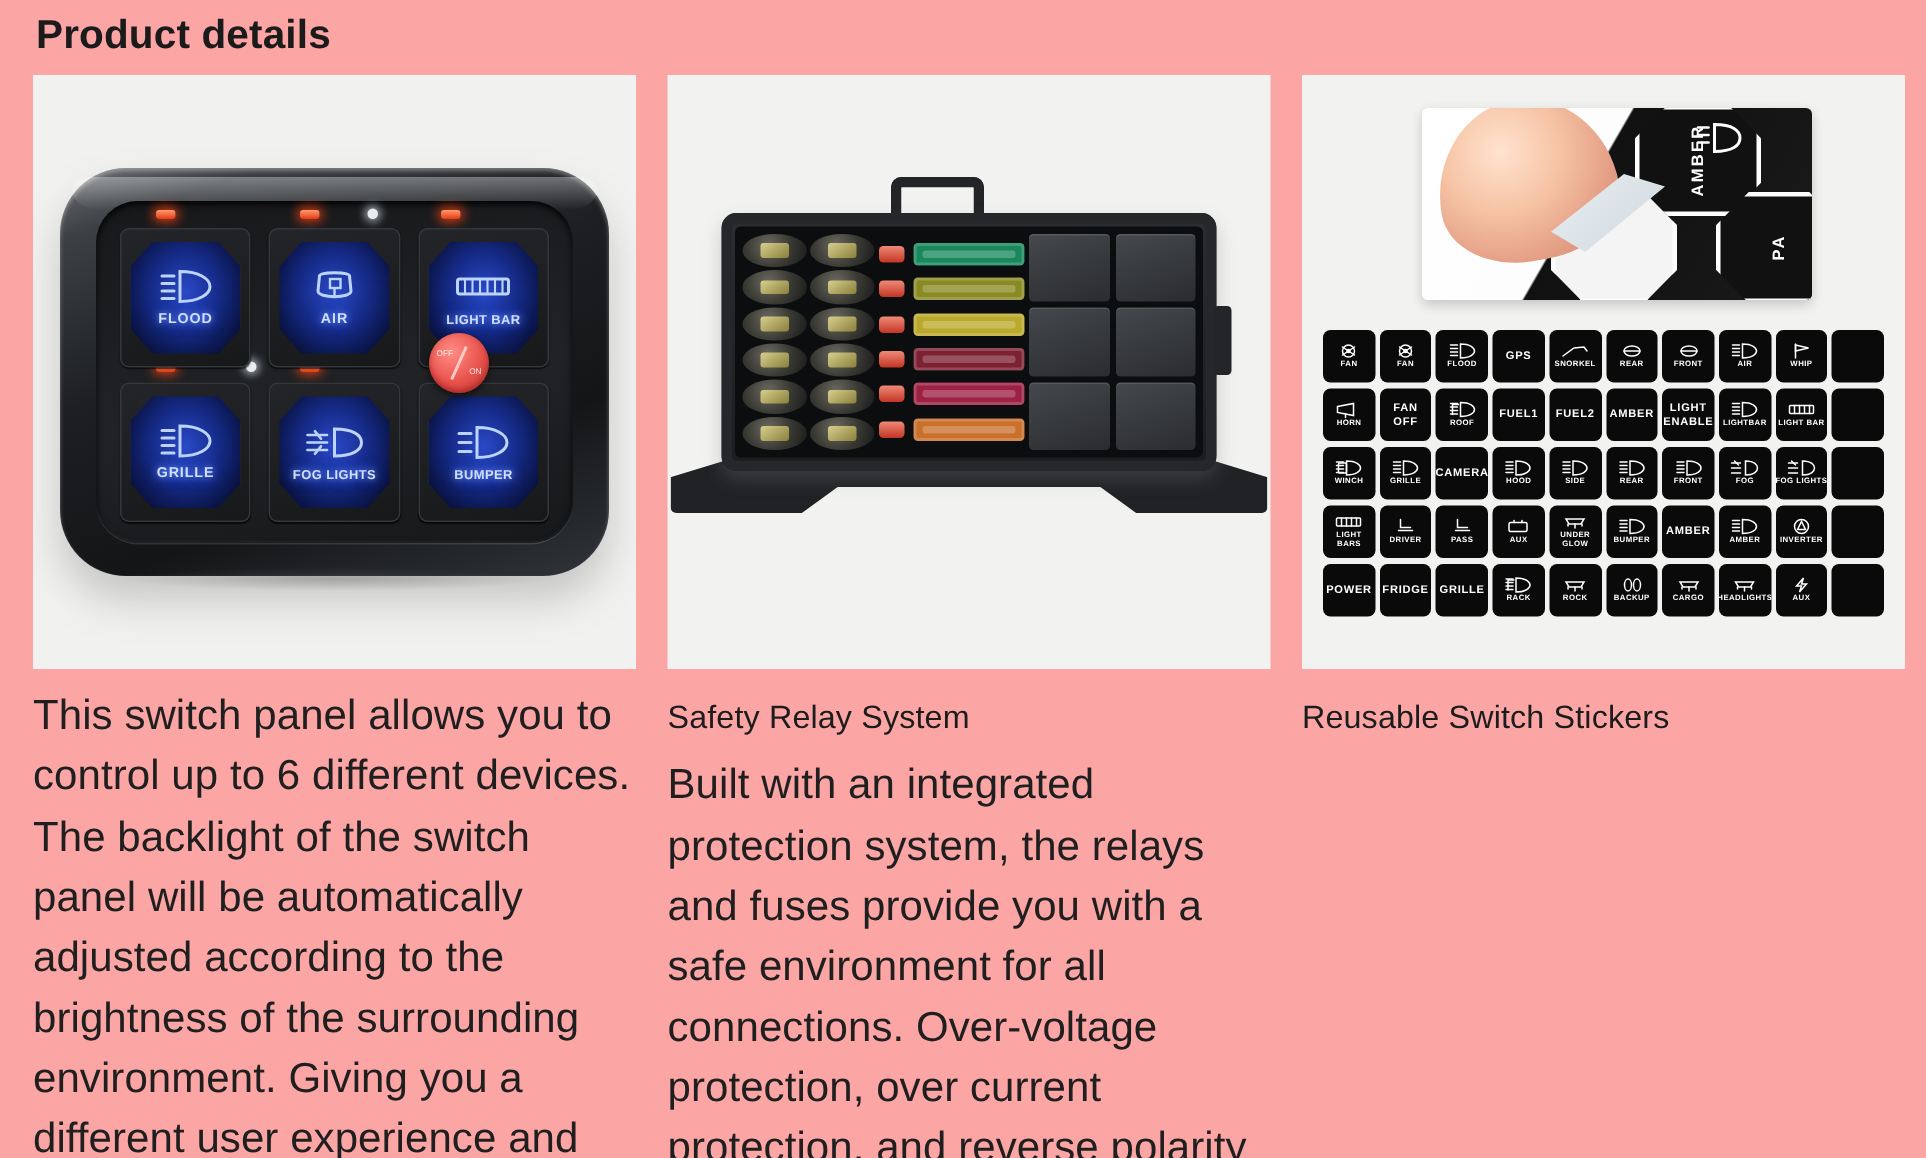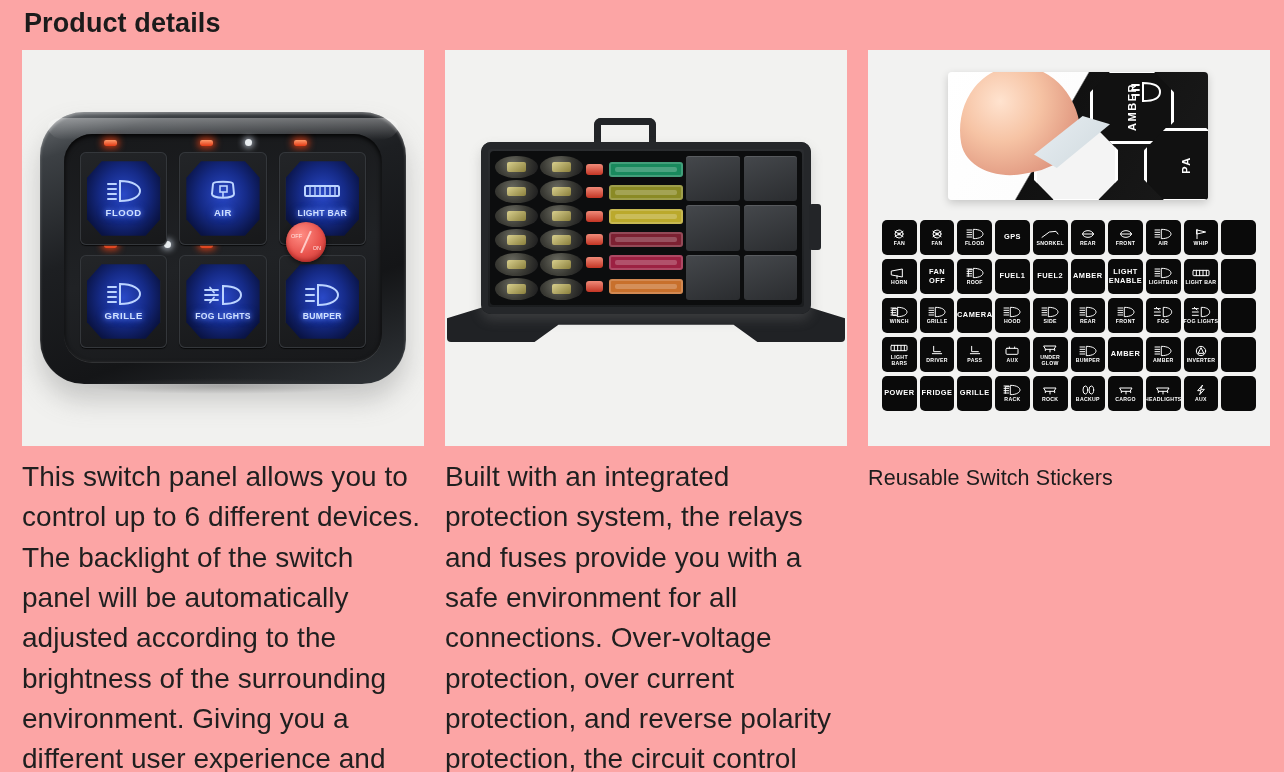--- a/index.html
+++ b/index.html
@@ -402,20 +402,21 @@
                 <div class="relaycell"></div>
                 <div class="relaycell"></div>
                 <div class="relaycell"></div>
               </div>
 
             </div>
           </div>
         </div>
       </div>
 
+      <div class="heading">Safety Relay System</div>
       <div class="body">Built with an integrated protection system, the relays and fuses provide you with a safe environment for all connections. Over-voltage protection, over current protection, and reverse polarity protection, the circuit control relay box ensures all connections work safely.</div>
     </div>
 
     <div class="col">
       <div class="media m3">
 
         <div class="photo">
           <div class="hex a">
             <svg class="hex-beam" viewBox="0 0 34 22">
               <path d="M14 2 C26 2 31 6 31 11 C31 16 26 20 14 20 Z" fill="none" stroke="#fff" stroke-width="2"></path>

